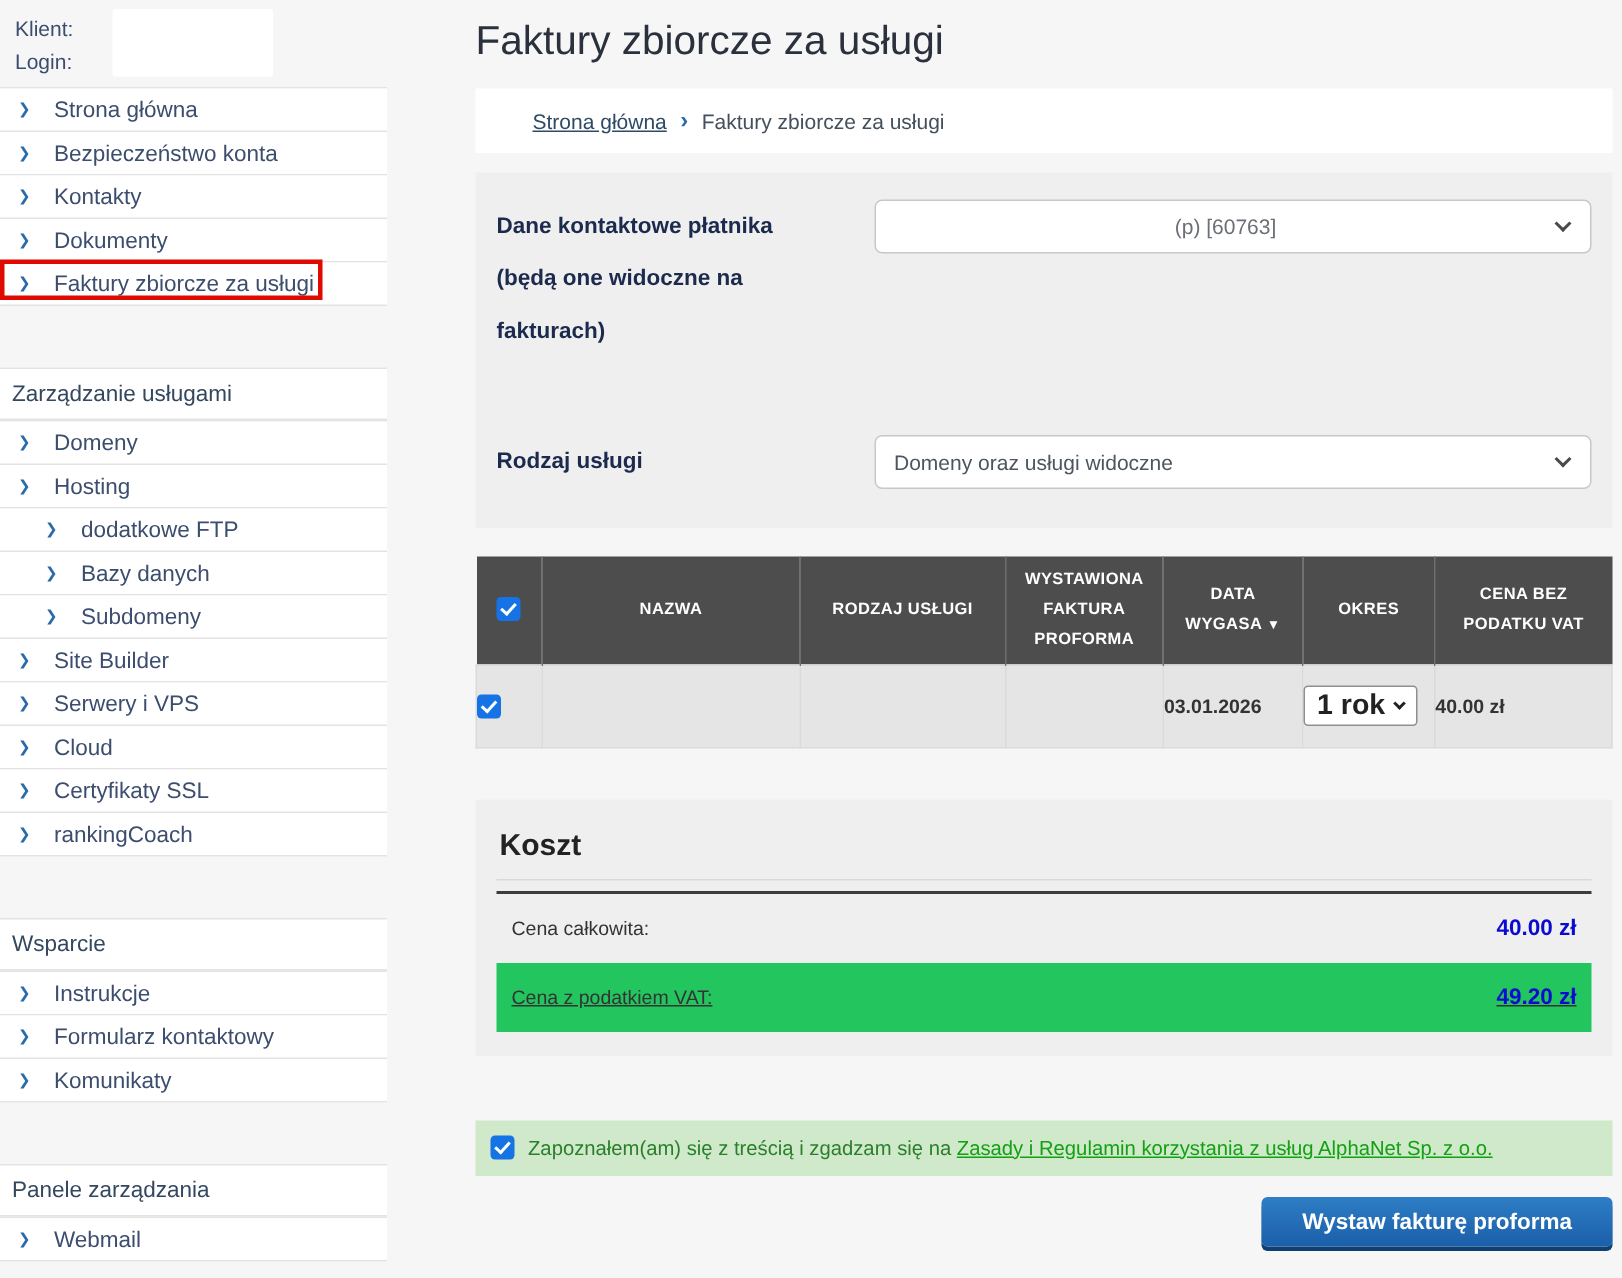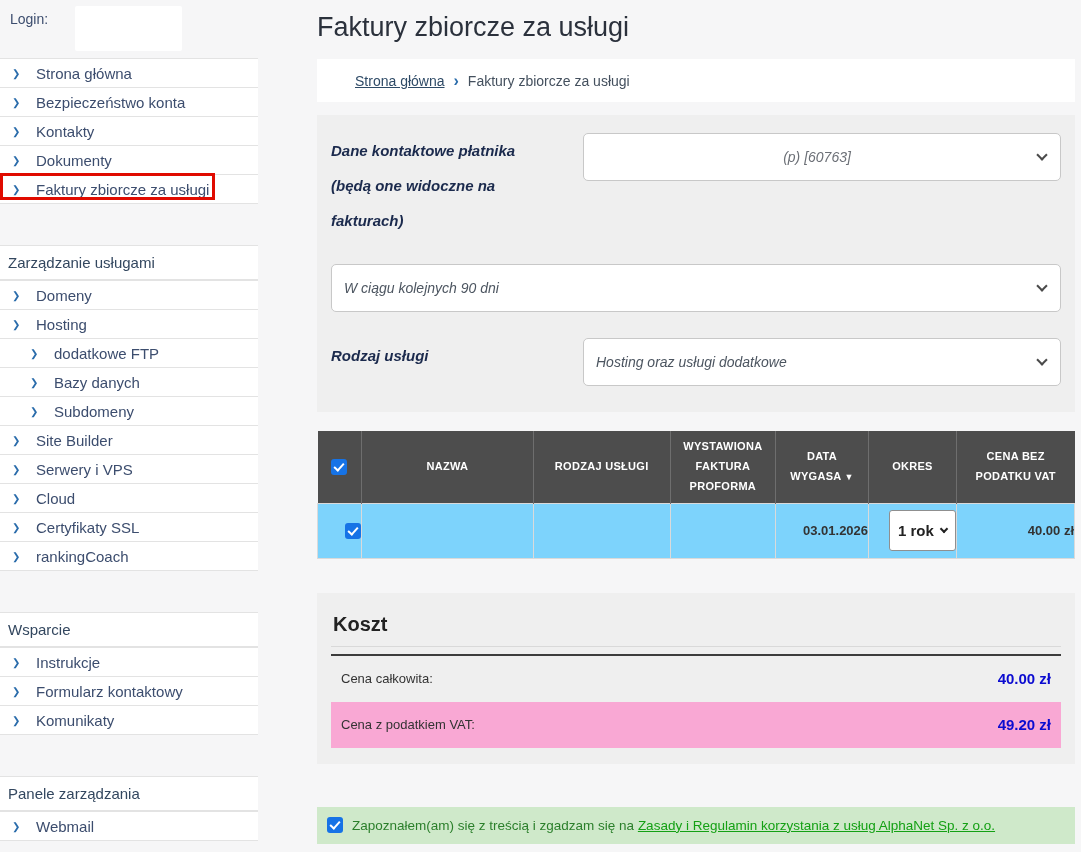--- a/index.html
+++ b/index.html
@@ -38,29 +38,29 @@
   h1.page-title { margin-top:12px; font-size:27px; font-weight:400; color:#2b313c; }
   .breadcrumb {
     margin-top:16px; height:43px; background:#fff;
     display:flex; align-items:center; padding-left:38px; gap:9px; font-size:14px;
   }
   .breadcrumb a { color:#2e4a66; text-decoration:underline; cursor:pointer; }
   .bc-sep { color:#2a6cab; font-weight:bold; font-size:16px; }
   .bc-current { color:#44505e; }
 
   .card { background:#efefef; }
-  .form-card { margin-top:13px; padding:18px 14px 26px 14px;font-style:italic; }
+  .form-card { margin-top:13px; padding:18px 14px 26px 14px; }
   .form-row { display:flex; margin-bottom:26px; }
   .form-row:last-child { margin-bottom:0; }
   .form-label {
     width:215px; margin-right:37px; font-size:15px; font-weight:bold;
     color:#1b2a4d; line-height:35px;
   }
   .select {
-    flex:1; height:48px; background:#fff; border:1px solid #c8c8c8; border-radius:5px;
+    flex:1; height:36px; background:#fff; border:1px solid #c8c8c8; border-radius:5px;
     display:flex; align-items:center; padding:0 14px 0 12px; cursor:pointer;
   }
   .select .select-value { flex:1; font-size:14px; color:#4c5560; }
   .select.center .select-value { text-align:center; color:#6b6f76; }
   .chevdown {
     display:inline-block; width:8px; height:8px;
     border-right:2px solid #4a4a4a; border-bottom:2px solid #4a4a4a;
     transform:rotate(45deg); margin-top:-4px;
   }
   .chevdown.small { width:6px; height:6px; border-color:#222; margin-top:-3px; }
@@ -77,37 +77,37 @@
 
   
   table.svc-table { margin-top:19px; width:758px; border-collapse:collapse; table-layout:fixed; }
   .svc-table th {
     background:#4d4d4d; color:#fff; font-size:11px; font-weight:bold;
     text-align:center; height:72px; padding:6px 8px; line-height:1.8;
     border-right:1px solid #6e6e6e; letter-spacing:.3px;
   }
   .svc-table th:last-child { border-right:none; }
   .svc-table td {
-    background:#7dd3fc; height:55px; text-align:right; vertical-align:middle;
+    background:#e5e5e5; height:55px; text-align:left; vertical-align:middle;
     border:1px solid #dadada; font-size:13px; color:#333;
   }
   .svc-table td.bold { font-weight:bold; }
   .sort-icon { font-size:9px; margin-left:3px; }
   .mini-select {
-    display:inline-flex; align-items:center; gap:7px; height:41px;
+    display:inline-flex; align-items:center; gap:7px; height:27px;
     border:1px solid #8f8f8f; border-radius:3px; background:#fff;
-    padding:0 8px; font-size:15px; font-weight:bold; color:#222; cursor:pointer;
+    padding:0 8px; font-size:19px; font-weight:bold; color:#222; cursor:pointer;
   }
 
   
   .koszt-card { margin-top:34px; padding:16px 14px; }
   .koszt-title { font-size:20px; font-weight:bold; color:#222; padding:4px 2px 10px 2px; border-bottom:1px solid #d9d9d9; }
   .koszt-rows { margin-top:7px; border-top:2px solid #3c3c3c; }
   .koszt-row { display:flex; justify-content:space-between; align-items:center; height:46px; padding:0 10px; }
-  .koszt-row.alt { background:#f9a8d4; }
+  .koszt-row.alt { background:#22c55e;text-decoration:underline; }
   .koszt-label { font-size:13px; color:#333; }
   .koszt-value { font-size:15px; font-weight:bold; color:#0b0bd0; }
 
   
   .terms {
     margin-top:43px; background:#cfe9ca; min-height:37px;
     display:flex; align-items:center; gap:9px; padding:8px 10px;
     font-size:13.5px; color:#2b7f2b;
   }
   .terms-link { color:#14a014; text-decoration:underline; cursor:pointer; }
@@ -120,20 +120,21 @@
   }
 </style>
 </head>
 <body>
 
 <div class="page">
 
   <aside class="sidebar">
     <div class="client">
       <div class="client-labels">
+        <span>Klient:</span>
         <span>Login:</span>
       </div>
       <div class="client-box"></div>
     </div>
 
     <ul class="nav">
       <li>
         <span class="chev">❯</span>
         <span class="lbl">Strona główna</span>
       </li>
@@ -236,29 +237,25 @@
 
     <section class="card form-card">
       <div class="form-row">
         <div class="form-label">Dane kontaktowe płatnika (będą one widoczne na fakturach)</div>
         <div class="select center">
           <span class="select-value">(p) [60763]</span>
           <i class="chevdown"></i>
         </div>
       </div>
       <div class="form-row">
-        <div class="select">
-          <span class="select-value">W ciągu kolejnych 90 dni</span>
-          <i class="chevdown"></i>
-        </div>
       </div>
       <div class="form-row">
         <div class="form-label">Rodzaj usługi</div>
         <div class="select">
-          <span class="select-value">Hosting oraz usługi dodatkowe</span>
+          <span class="select-value">Domeny oraz usługi widoczne</span>
           <i class="chevdown"></i>
         </div>
       </div>
     </section>
 
     <table class="svc-table">
       <colgroup>
         <col style="width:5.8%">
           <col style="width:22.7%">
           <col style="width:18.1%">

